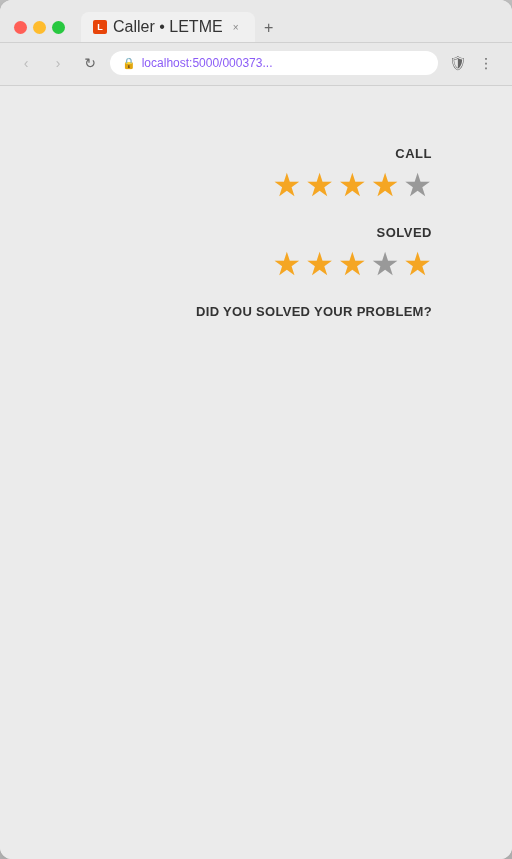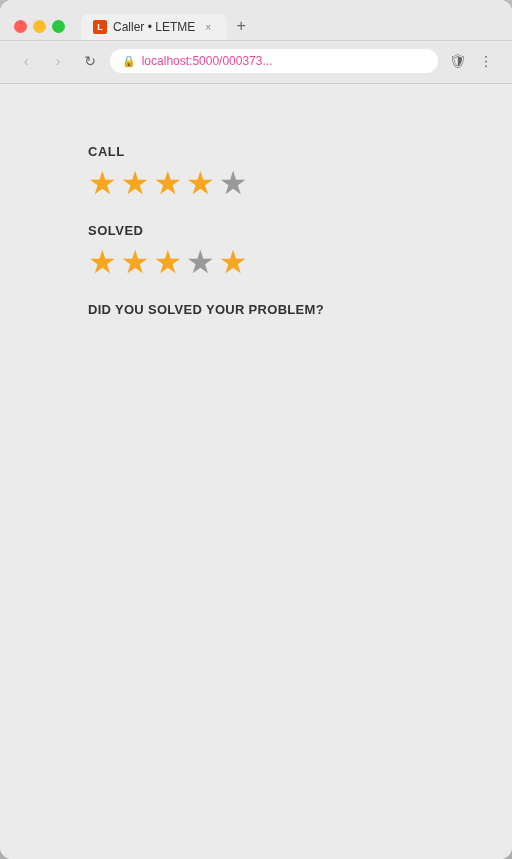--- a/index.html
+++ b/index.html
@@ -82,21 +82,21 @@
       display: flex;
       align-items: center;
       justify-content: center;
       color: white;
       font-size: 9px;
       font-weight: bold;
       flex-shrink: 0;
     }
 
     .tab-title {
-      font-size: 12px;
+      font-size: 16px;
       color: #333;
       white-space: nowrap;
     }
 
     .tab-close {
       width: 14px;
       height: 14px;
       border-radius: 50%;
       display: flex;
       align-items: center;
@@ -154,21 +154,21 @@
       align-items: center;
       gap: 6px;
     }
 
     .address-icon {
       color: #888;
       font-size: 11px;
     }
 
     .address-text {
-      color: #ec4899;
+      color: #8b5cf6;
       font-size: 12px;
       text-align: right;
     }
 
     .address-actions {
       display: flex;
       gap: 4px;
     }
 
     .addr-action-btn {
@@ -181,22 +181,22 @@
       font-size: 14px;
       cursor: pointer;
     }
 
     
     .page-content {
       flex: 1;
       background: #ebebeb;
       display: flex;
       flex-direction: column;
-      align-items: flex-start;
-      padding: 60px 80px 40px 88px;
+      align-items: flex-end;
+      padding: 60px 80px 40px 68px;
     }
 
     .section-label {
       font-size: 13px;
       font-weight: 600;
       color: #333;
       letter-spacing: 0.5px;
       margin-bottom: 8px;
     }
 

